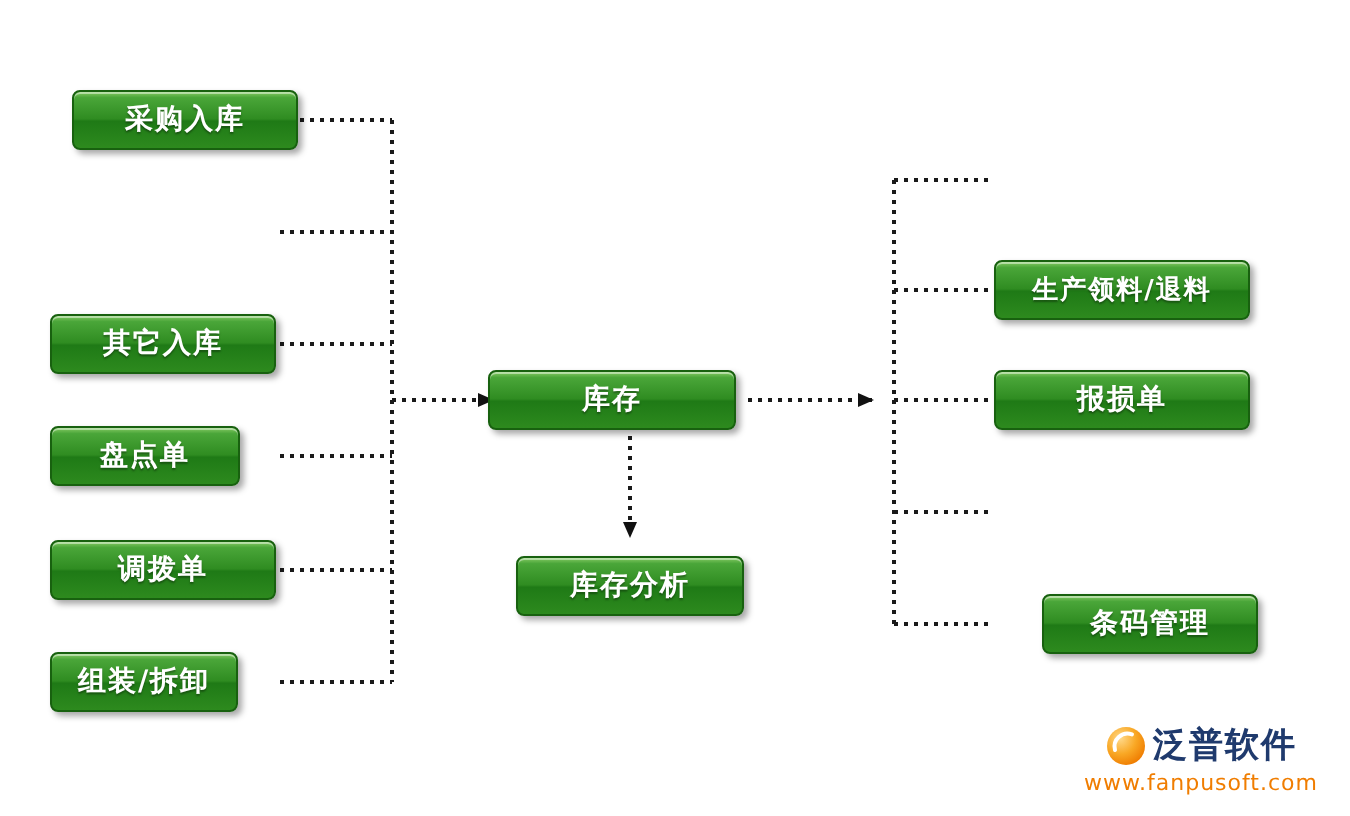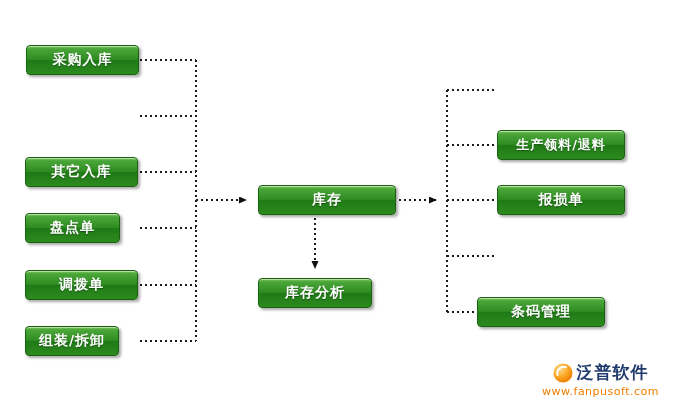--- a/index.html
+++ b/index.html
@@ -56,32 +56,32 @@
       <path d="M447,90 H495"></path>
       <path d="M447,145 H495"></path>
       <path d="M447,200 H495"></path>
       <path d="M447,256 H495"></path>
       <path d="M447,312 H495"></path>
 
       <path d="M315,218 V268" marker-end="url(#arrow)"></path>
     </g>
   </svg>
 
-  <div class="node" style="left:26px;top:45px;width:113px">采购入库</div>
+  <div class="node" style="left:36px;top:45px;width:113px">采购入库</div>
   <div class="node" style="left:25px;top:157px;width:113px">其它入库</div>
   <div class="node" style="left:25px;top:213px;width:95px">盘点单</div>
   <div class="node" style="left:25px;top:270px;width:113px">调拨单</div>
   <div class="node" style="left:25px;top:326px;width:94px">组装/拆卸</div>
 
-  <div class="node" style="left:258px;top:185px;width:138px">库存</div>
+  <div class="node" style="left:244px;top:185px;width:124px">库存</div>
   <div class="node" style="left:258px;top:278px;width:114px">库存分析</div>
 
   <div class="node" style="left:497px;top:130px;width:128px;font-size:13px">生产领料/退料</div>
   <div class="node" style="left:497px;top:185px;width:128px">报损单</div>
-  <div class="node" style="left:477px;top:297px;width:128px">条码管理</div>
+  <div class="node" style="left:521px;top:297px;width:108px">条码管理</div>
 
   <div class="logo">
     <div class="logo-row">
       <span style="display:inline-flex;">
         <svg width="20" height="20" viewBox="0 0 20 20">
           <defs>
             <radialGradient id="ball" cx="35%" cy="30%" r="75%">
               <stop offset="0%" stop-color="#ffd98a"></stop>
               <stop offset="55%" stop-color="#f9a825"></stop>
               <stop offset="100%" stop-color="#ef7c00"></stop>

